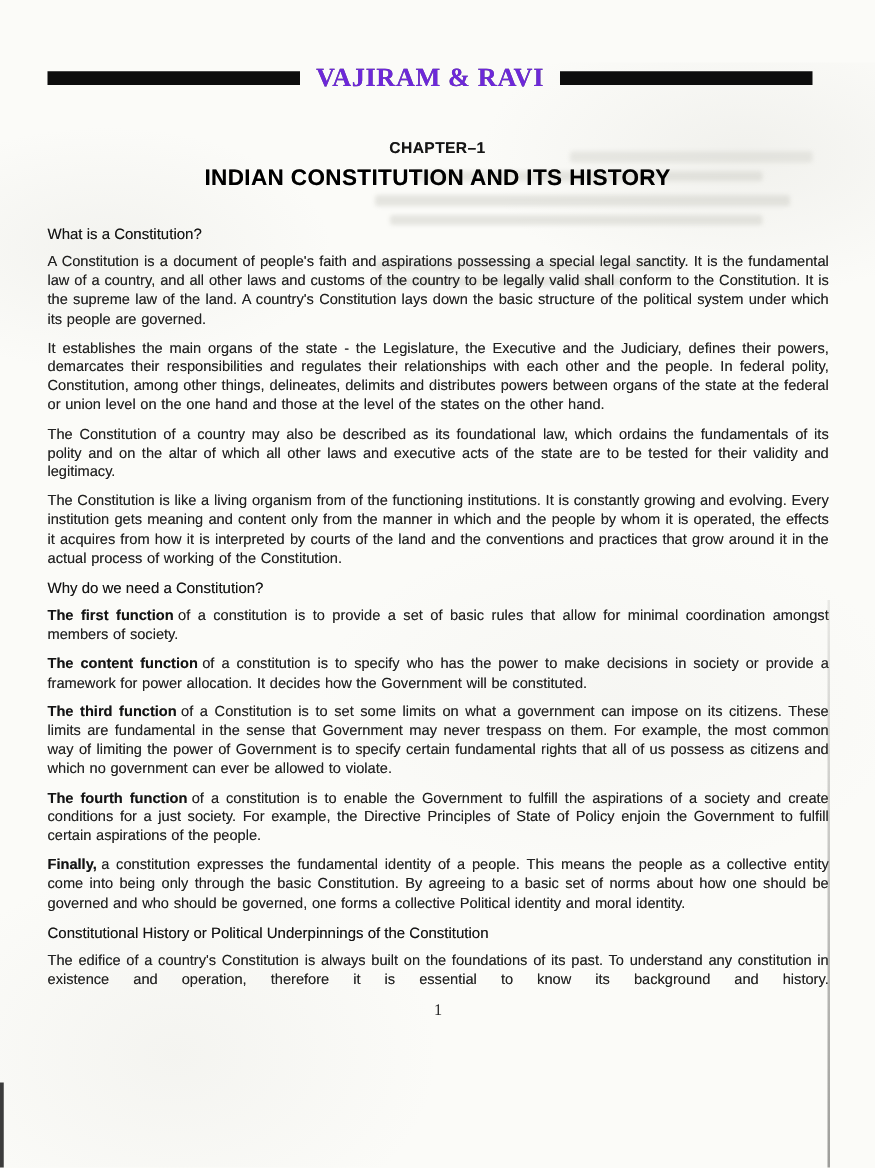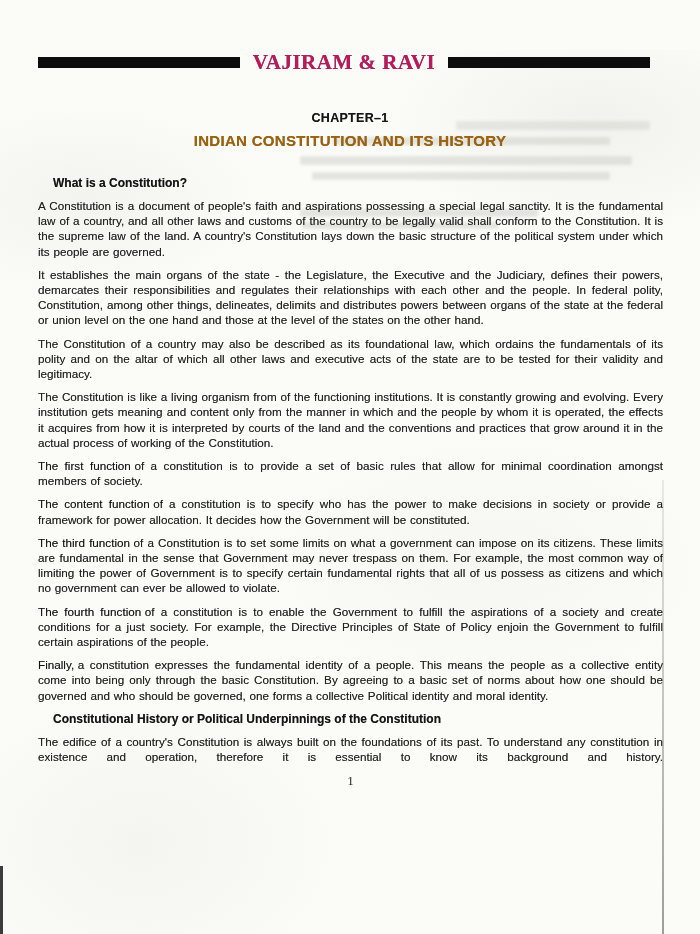--- a/index.html
+++ b/index.html
@@ -36,21 +36,21 @@
   .brand-bar {
     flex: 1; height: 11px;
     background: #0d0d0d;
     filter: blur(.3px);
   }
   .brand-title {
     font-family: "Liberation Serif", serif;
     font-weight: bold;
     font-size: 21px;
     letter-spacing: .5px;
-    color: #be185d;
+    color: #6d28d9;
     padding: 0 13px;
     white-space: nowrap;
     text-shadow: 0 0 .5px rgba(0,0,0,.6);
   }
 
   
   .ghost { position: absolute; background: #cfcfc8; opacity: .5; filter: blur(1.6px); border-radius: 2px; z-index: 1; }
   .ghost-bar    { top: 71px;  left: 456px; width: 194px; height: 9px; opacity: .42; }
   .ghost-line-1 { top: 87px;  left: 332px; width: 278px; height: 8px; }
   .ghost-line-2 { top: 106px; left: 300px; width: 332px; height: 9px; }
@@ -66,50 +66,50 @@
     font-size: 12.5px;
     letter-spacing: .3px;
     color: #151515;
     position: relative; z-index: 2;
     text-shadow: 0 0 .4px rgba(0,0,0,.5);
   }
   .chapter-title {
     margin-top: 7px;
     text-align: center;
     font-weight: bold;
-    font-size: 15px;
+    font-size: 18px;
     letter-spacing: .3px;
-    color: #a16207;
+    color: #000000;
     position: relative; z-index: 2;
     text-shadow: 0 0 .4px rgba(0,0,0,.5);
   }
 
   
   .content {
     padding: 0 37px 0 38px;
     position: relative; z-index: 2;
   }
   .sec-heading {
-    margin: 27px 0 0 15px;
+    margin: 27px 0 0 0;
     font-size: 12px;
-    font-weight: bold;
+    font-weight: normal;
     color: #141414;
     text-shadow: 0 0 .4px rgba(0,0,0,.5);
   }
   .sec-heading.tight { margin-top: 9px; }
   .para {
     margin: 8px 0 0 0;
     font-size: 11.7px;
     line-height: 15.2px;
     text-align: justify;
     color: #222;
     text-shadow: 0 0 .35px rgba(0,0,0,.45);
     word-spacing: .5px;
   }
-  .para .lead { font-weight: normal; color: #141414; margin-right: 3.5px; }
+  .para .lead { font-weight: bold; color: #141414; margin-right: 3.5px; }
   .para.justify-last { text-align-last: justify; }
 
   .page-number {
     margin-top: 9px;
     text-align: center;
     font-family: "Liberation Serif", serif;
     font-size: 13px;
     color: #2a2a2a;
   }
 
@@ -148,20 +148,21 @@
   <div class="chapter-title">INDIAN CONSTITUTION AND ITS HISTORY</div>
 
   <div class="content">
 
     <div class="sec-heading">What is a Constitution?</div>
     <p class="para">A Constitution is a document of people's faith and aspirations possessing a special legal sanctity. It is the fundamental law of a country, and all other laws and customs of the country to be legally valid shall conform to the Constitution. It is the supreme law of the land. A country's Constitution lays down the basic structure of the political system under which its people are governed.</p>
     <p class="para">It establishes the main organs of the state - the Legislature, the Executive and the Judiciary, defines their powers, demarcates their responsibilities and regulates their relationships with each other and the people. In federal polity, Constitution, among other things, delineates, delimits and distributes powers between organs of the state at the federal or union level on the one hand and those at the level of the states on the other hand.</p>
     <p class="para">The Constitution of a country may also be described as its foundational law, which ordains the fundamentals of its polity and on the altar of which all other laws and executive acts of the state are to be tested for their validity and legitimacy.</p>
     <p class="para">The Constitution is like a living organism from of the functioning institutions. It is constantly growing and evolving. Every institution gets meaning and content only from the manner in which and the people by whom it is operated, the effects it acquires from how it is interpreted by courts of the land and the conventions and practices that grow around it in the actual process of working of the Constitution.</p>
 
+    <div class="sec-heading tight">Why do we need a Constitution?</div>
 
     <p class="para"><strong class="lead">The first function</strong><span>of a constitution is to provide a set of basic rules that allow for minimal coordination amongst members of society.</span></p>
     <p class="para"><strong class="lead">The content function</strong><span>of a constitution is to specify who has the power to make decisions in society or provide a framework for power allocation. It decides how the Government will be constituted.</span></p>
     <p class="para"><strong class="lead">The third function</strong><span>of a Constitution is to set some limits on what a government can impose on its citizens. These limits are fundamental in the sense that Government may never trespass on them. For example, the most common way of limiting the power of Government is to specify certain fundamental rights that all of us possess as citizens and which no government can ever be allowed to violate.</span></p>
     <p class="para"><strong class="lead">The fourth function</strong><span>of a constitution is to enable the Government to fulfill the aspirations of a society and create conditions for a just society. For example, the Directive Principles of State of Policy enjoin the Government to fulfill certain aspirations of the people.</span></p>
     <p class="para"><strong class="lead">Finally,</strong><span>a constitution expresses the fundamental identity of a people. This means the people as a collective entity come into being only through the basic Constitution. By agreeing to a basic set of norms about how one should be governed and who should be governed, one forms a collective Political identity and moral identity.</span></p>
 
     <div class="sec-heading tight">Constitutional History or Political Underpinnings of the Constitution</div>
     <p class="para justify-last">The edifice of a country's Constitution is always built on the foundations of its past. To understand any constitution in existence and operation, therefore it is essential to know its background and history.</p>
 

